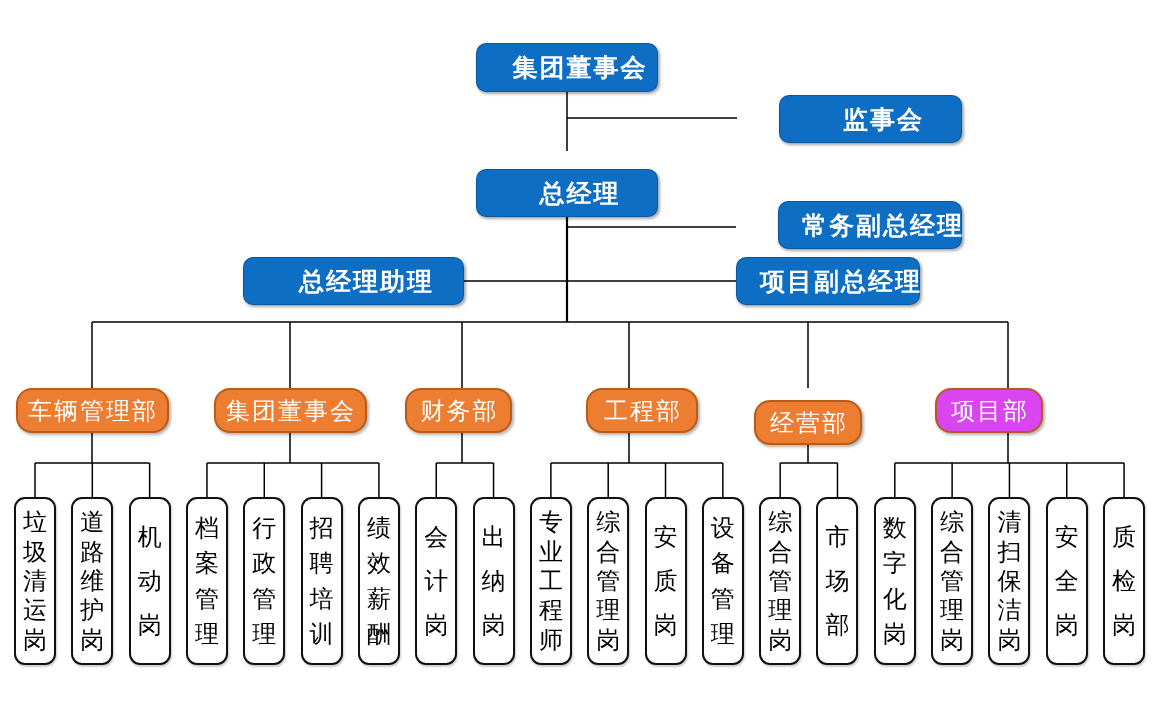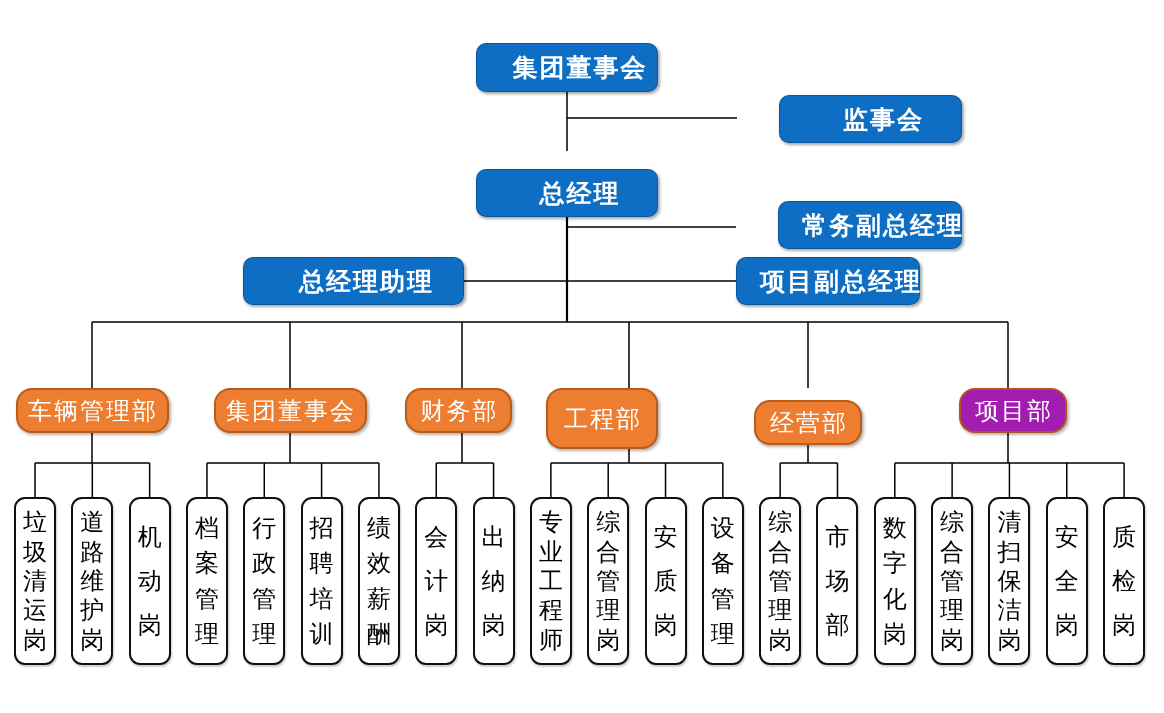--- a/index.html
+++ b/index.html
@@ -170,21 +170,21 @@
       <div class="node leaf" style="left: 415.24px; top: 497px; width: 42px; height: 168px;">
         <span class="vchar">会</span>
         <span class="vchar">计</span>
         <span class="vchar">岗</span>
       </div>
       <div class="node leaf" style="left: 472.56px; top: 497px; width: 42px; height: 168px;">
         <span class="vchar">出</span>
         <span class="vchar">纳</span>
         <span class="vchar">岗</span>
       </div>
-      <div class="node dept" style="left: 546px; top: 388px; width: 112px; height: 61px; background: rgb(237, 125, 49);">工程部</div>
+      <div class="node dept" style="left: 586px; top: 388px; width: 112px; height: 45px; background: rgb(237, 125, 49);">工程部</div>
       <div class="node leaf" style="left: 529.88px; top: 497px; width: 42px; height: 168px;">
         <span class="vchar">专</span>
         <span class="vchar">业</span>
         <span class="vchar">工</span>
         <span class="vchar">程</span>
         <span class="vchar">师</span>
       </div>
       <div class="node leaf" style="left: 587.2px; top: 497px; width: 42px; height: 168px;">
         <span class="vchar">综</span>
         <span class="vchar">合</span>
@@ -209,21 +209,21 @@
         <span class="vchar">合</span>
         <span class="vchar">管</span>
         <span class="vchar">理</span>
         <span class="vchar">岗</span>
       </div>
       <div class="node leaf" style="left: 816.48px; top: 497px; width: 42px; height: 168px;">
         <span class="vchar">市</span>
         <span class="vchar">场</span>
         <span class="vchar">部</span>
       </div>
-      <div class="node dept" style="left: 959px; top: 388px; width: 108px; height: 45px; background: #a21caf;">项目部</div>
+      <div class="node dept" style="left: 935px; top: 388px; width: 108px; height: 45px; background: #d946ef;">项目部</div>
       <div class="node leaf" style="left: 873.8px; top: 497px; width: 42px; height: 168px;">
         <span class="vchar">数</span>
         <span class="vchar">字</span>
         <span class="vchar">化</span>
         <span class="vchar">岗</span>
       </div>
       <div class="node leaf" style="left: 931.12px; top: 497px; width: 42px; height: 168px;">
         <span class="vchar">综</span>
         <span class="vchar">合</span>
         <span class="vchar">管</span>

